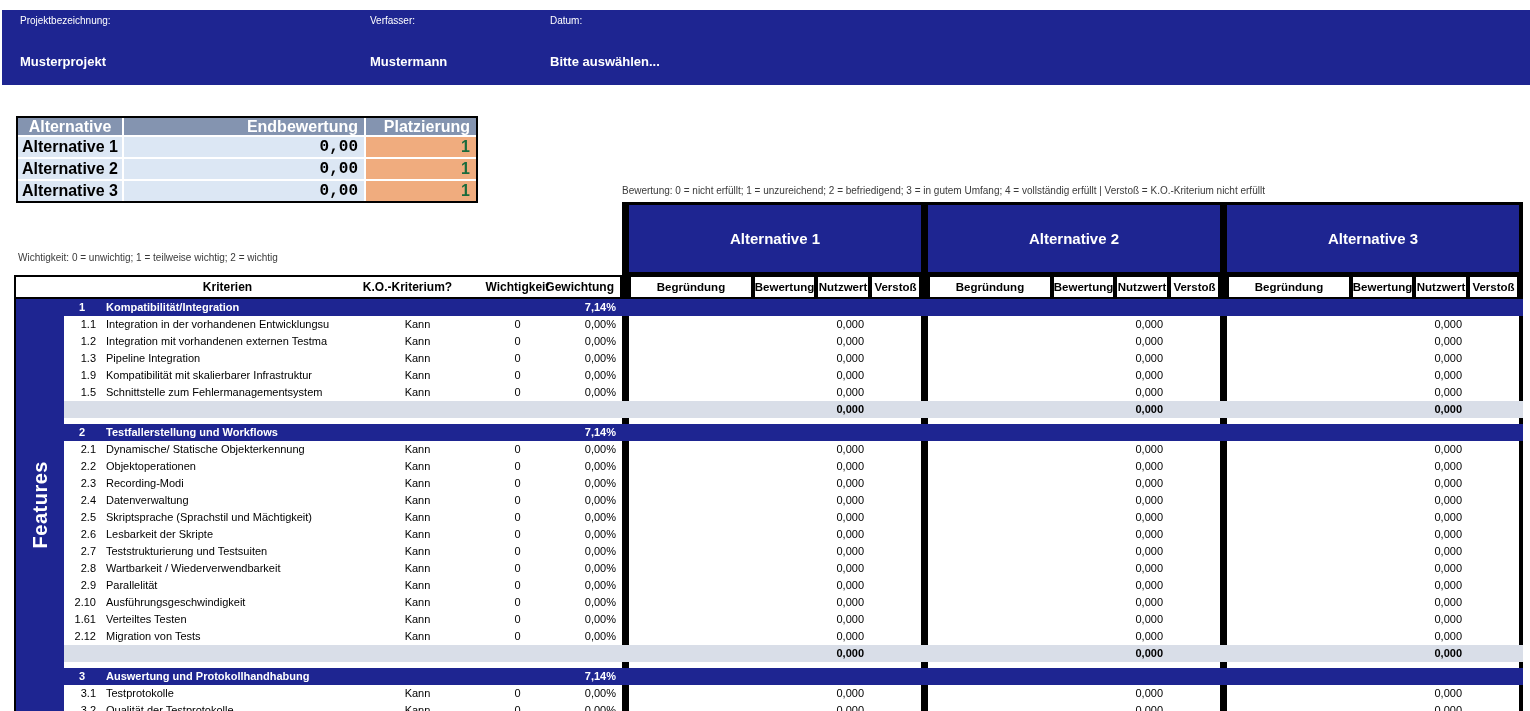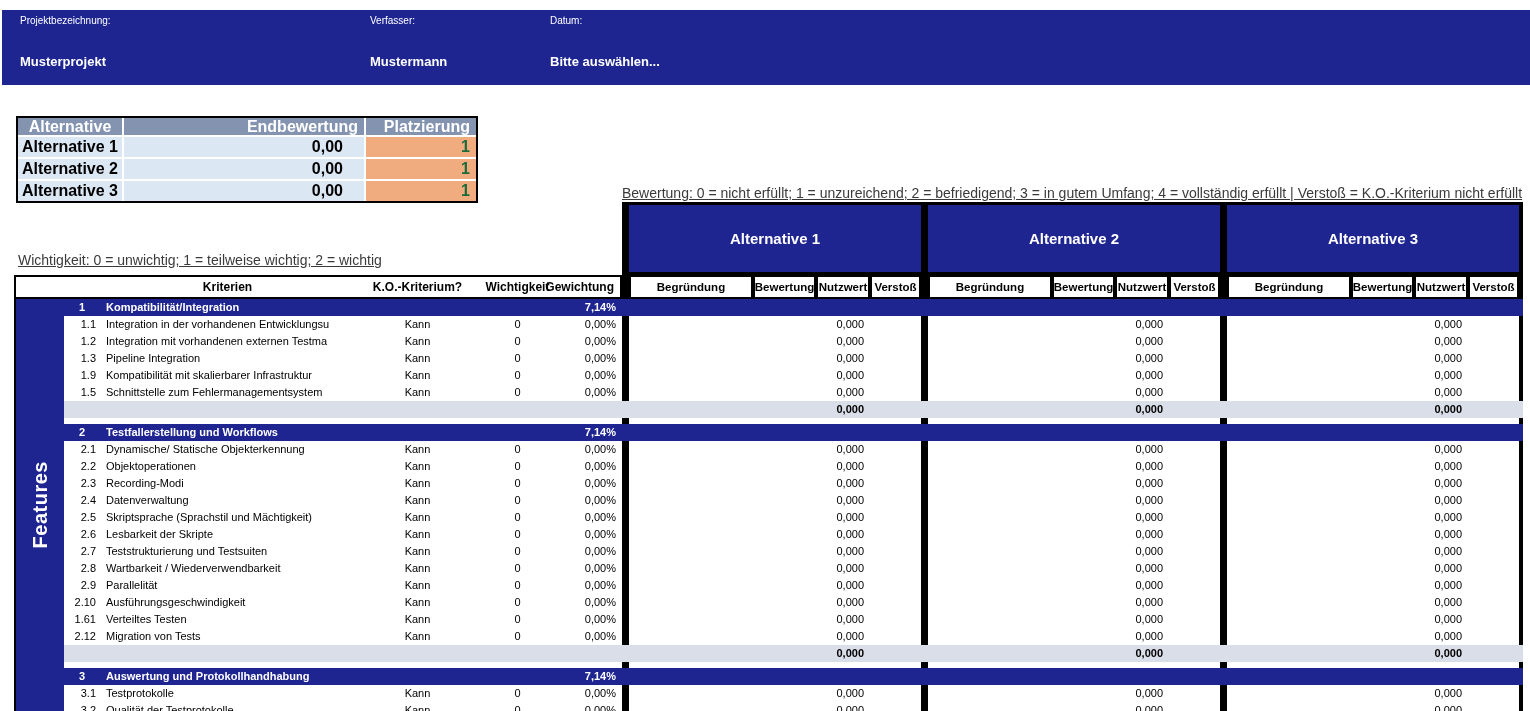--- a/index.html
+++ b/index.html
@@ -12,44 +12,44 @@
   .tb-field { position:absolute; top:0; height:100%; }
   .tb-label { position:absolute; top:5px; font-size:10px; font-weight:400; white-space:nowrap; }
   .tb-value { position:absolute; top:44px; font-size:13px; font-weight:700; white-space:nowrap; }
 
   
   .summary { position:absolute; left:16px; top:116px; border:2px solid #000; background:#fff;
              display:grid; grid-template-columns:104px 240px 110px; grid-template-rows:17px 20px 20px 20px; gap:2px; }
   .sum-cell { font-size:16px; font-weight:700; display:flex; align-items:center; overflow:hidden; white-space:nowrap; }
   .sum-head { background:#8494b0; color:#fff; }
   .sum-name { background:#dce7f4; justify-content:center; }
-  .sum-score { background:#dce7f4; justify-content:flex-end; padding-right:21px; }
+  .sum-score { background:#dce7f4; justify-content:flex-end; padding-right:6px;font-family:Liberation Mono, monospace; }
   .sum-rank { background:#f0ac7e; color:#1a6b3c; justify-content:flex-end; padding-right:6px; }
   .ha-c { justify-content:center; }
   .ha-r { justify-content:flex-end; padding-right:6px; }
 
   
-  .note { position:absolute; font-size:14px; color:#3a3a3a; white-space:nowrap;text-decoration:underline; }
+  .note { position:absolute; font-size:10px; color:#3a3a3a; white-space:nowrap; }
   #note-bewertung { left:622px; top:185px; }
   #note-wichtigkeit { left:18px; top:252px; }
 
   
   #matrix { position:absolute; left:14px; top:202px; width:1511px; height:509px; }
 
   .alt-band { margin-left:608px; width:901px; height:73px; background:#000; display:flex; }
   .alt-blk { width:292px; height:67px; margin-top:3px; background:#1e2591; color:#fff;
              font-size:15px; font-weight:700; display:flex; align-items:center; justify-content:center; }
   .gutv { width:7px; background:#000; flex:0 0 auto; }
   .gutend { width:4px; background:#000; flex:0 0 auto; }
 
   .subheader { display:flex; height:24px; }
   .sh-left { position:relative; width:608px; height:24px; background:#fff; border:2px solid #000; flex:0 0 auto; }
   .sh-lab { position:absolute; top:0; bottom:0; display:flex; align-items:center; font-size:12px; font-weight:700; white-space:nowrap; }
   .sh-kri { left:84px; width:255px; justify-content:center; }
-  .sh-ko  { left:339px; width:125px; justify-content:center; }
+  .sh-ko  { left:329px; width:125px; justify-content:center; }
   .sh-wi  { left:464px; width:75px; justify-content:center; }
   .sh-ge  { left:539px; width:63px; justify-content:flex-end; padding-right:4px; }
   .sh-cell { height:24px; background:#fff; border:2px solid #000; font-size:11.5px; font-weight:700;
              display:flex; align-items:center; justify-content:center; flex:0 0 auto; overflow:hidden; white-space:nowrap; }
 
   .mbody { position:relative; height:412px; border-left:2px solid #000; background:#fff; overflow:hidden; }
   .sidebar { position:absolute; left:0; top:0; width:48px; height:100%; background:#1e2591;
              display:flex; align-items:center; justify-content:center; }
   .sidebar-label { color:#fff; font-size:20px; font-weight:700; writing-mode:vertical-rl; transform:rotate(180deg); letter-spacing:0.5px; }
   .rows { margin-left:48px; }

